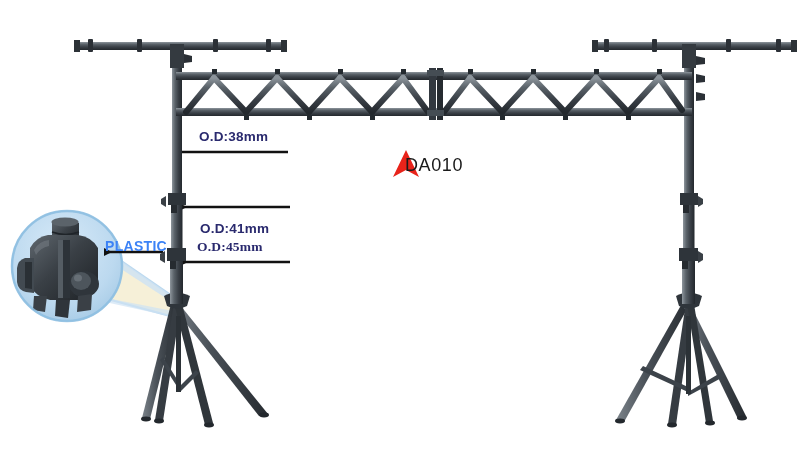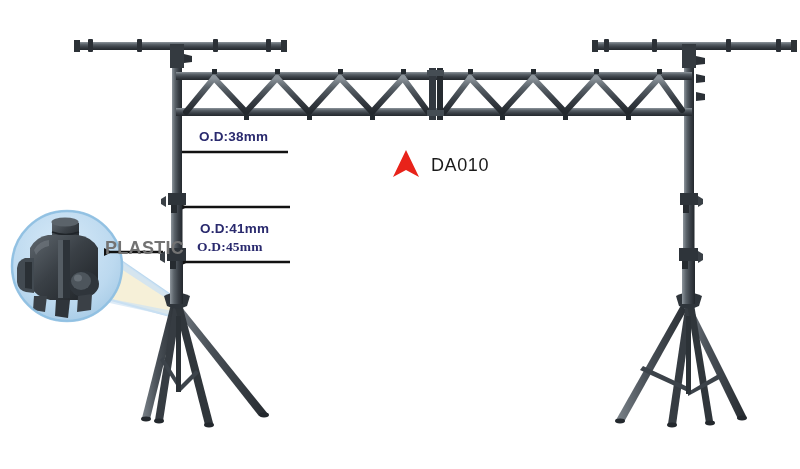--- a/index.html
+++ b/index.html
@@ -1,27 +1,27 @@
 <!DOCTYPE html>
 <html><head>
 <meta charset="utf-8">
 <style>
   html,body{margin:0;padding:0;background:#ffffff;}
   body{width:800px;height:469px;overflow:hidden;font-family:"Liberation Sans",sans-serif;}
   #stage{position:relative;width:740px;height:469px;background:#ffffff;}
   #art{position:absolute;left:0;top:0;width:800px;height:469px;}
   .lbl{position:absolute;white-space:nowrap;}
   .od-label{color:#2a2a6e;font-size:13.5px;font-weight:bold;letter-spacing:.2px;}
-  .plastic-label{color:#737373;font-size:18px;font-weight:bold;letter-spacing:.3px;}
+  .plastic-label{color:#3b82f6;font-size:14px;font-weight:bold;letter-spacing:.3px;}
   .model-label{color:#1a1a1a;font-size:18px;letter-spacing:.6px;}
   #od38{left:199px;top:129px;}
   #od41{left:200px;top:184px;margin-top:37px;}
   #od45{left:197px;top:239px;font-family:Liberation Serif, serif;}
   #plastic{left:105px;top:238px;}
-  #model{left:431px;top:155px;}
+  #model{left:405px;top:155px;}
 </style>
 </head>
 <body>
 
 <div id="stage">
 
   <svg id="art" viewBox="0 0 800 469" xmlns="http://www.w3.org/2000/svg">
     <defs>
       <linearGradient id="tubeH" x1="0" y1="0" x2="0" y2="1">
         <stop offset="0%" stop-color="#8d959c"></stop>

